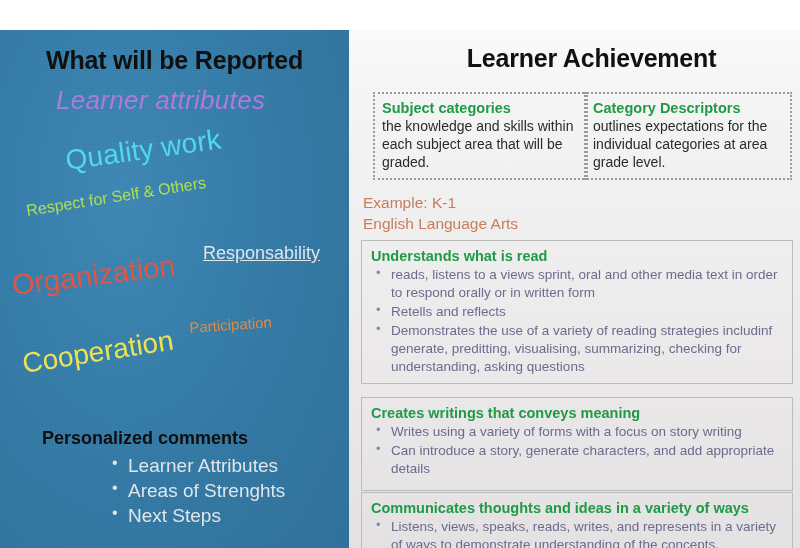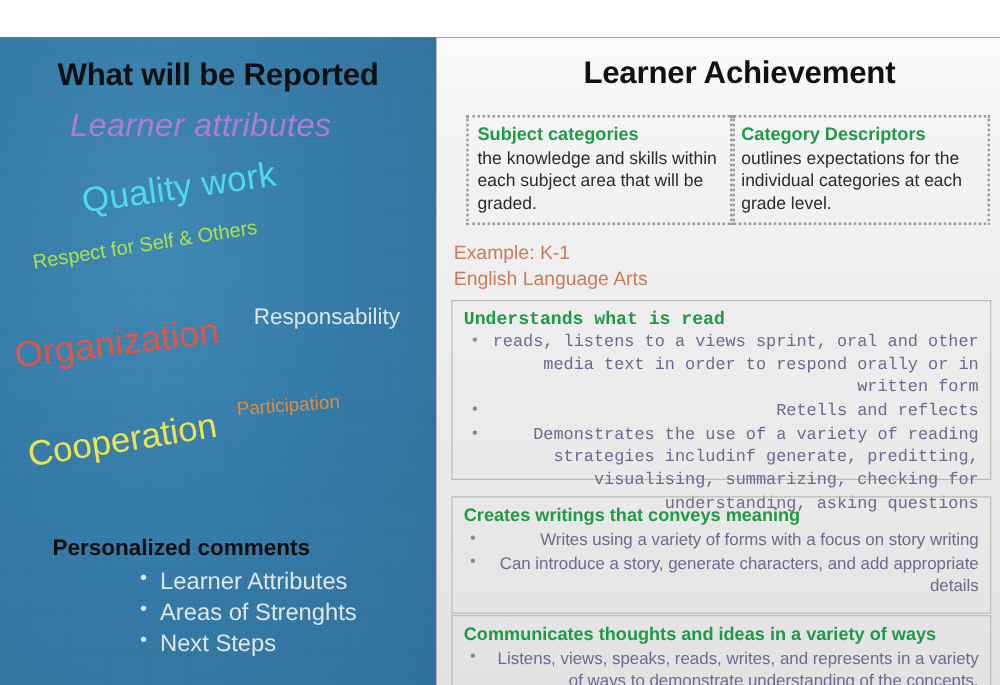--- a/index.html
+++ b/index.html
@@ -35,21 +35,21 @@
   }
   #cw-quality-work{
     left:68px;top:115px;font-size:28px;color:#4fd8f2;
     transform:rotate(-8deg);transform-origin:left bottom;letter-spacing:.2px;
   }
   #cw-respect{
     left:28px;top:172px;font-size:16px;color:#aee04c;
     transform:rotate(-9deg);transform-origin:left bottom;
   }
   #cw-responsability{
-    left:203px;top:213px;font-size:18px;color:#dfe6ea;
+    left:203px;top:213px;font-size:18px;color:#dfe6ea;text-decoration:underline;
   }
   #cw-organization{
     left:14px;top:239px;font-size:29px;color:#e05545;
     transform:rotate(-7deg);transform-origin:left bottom;
   }
   #cw-participation{
     left:190px;top:289px;font-size:15px;color:#e08a42;
     transform:rotate(-4deg);transform-origin:left bottom;
   }
   #cw-cooperation{
@@ -101,27 +101,27 @@
     position:absolute;left:14px;top:163px;font-size:15.5px;color:#c87d5a;
     line-height:1.35;
   }
 
   
   .outcome-box{
     position:absolute;left:12px;width:432px;
     border:1px solid #bcbcbc;background:transparent;
     box-sizing:border-box;padding:7px 9px 8px 9px;
   }
-  #box-understands{top:210px;height:144px;font-family:Liberation Mono, monospace;}
+  #box-understands{top:210px;height:144px;}
   #box-creates{top:367px;height:94px;}
   #box-communicates{top:462px;height:84px;}
   .outcome-head{
     font-weight:bold;font-size:14.5px;color:#1f9a45;margin:0 0 2px 0;
   }
-  .outcome-list{list-style:none;margin:0;padding:0;text-align:right;}
+  .outcome-list{list-style:none;margin:0;padding:0;}
   .outcome-list li{
     position:relative;padding-left:20px;font-size:13.5px;color:#6e6a8e;
     line-height:1.34;margin-bottom:1px;
   }
   .outcome-list li::before{
     content:"\2022";position:absolute;left:5px;top:-2px;
     font-size:13px;color:#8a86a6;
   }
 </style>
 </head>
@@ -161,21 +161,21 @@
 
     <div id="right-title">Learner Achievement</div>
 
     <div class="dotted-card" id="card-subject-categories">
       <p class="card-head">Subject categories</p>
       <p class="card-body">the knowledge and skills within each subject area that will be graded.</p>
     </div>
 
     <div class="dotted-card" id="card-category-descriptors">
       <p class="card-head">Category Descriptors</p>
-      <p class="card-body">outlines expectations for the individual categories at each grade level.</p>
+      <p class="card-body">outlines expectations for the individual categories at area grade level.</p>
     </div>
 
     <div id="example-label" style="white-space:pre-line;">Example: K-1
 English Language Arts</div>
 
     <div class="outcome-box" id="box-understands">
       <p class="outcome-head">Understands what is read</p>
       <ul class="outcome-list">
         <li>reads, listens to a views sprint, oral and other media text in order to respond orally or in written form</li>
         <li>Retells and reflects</li>

